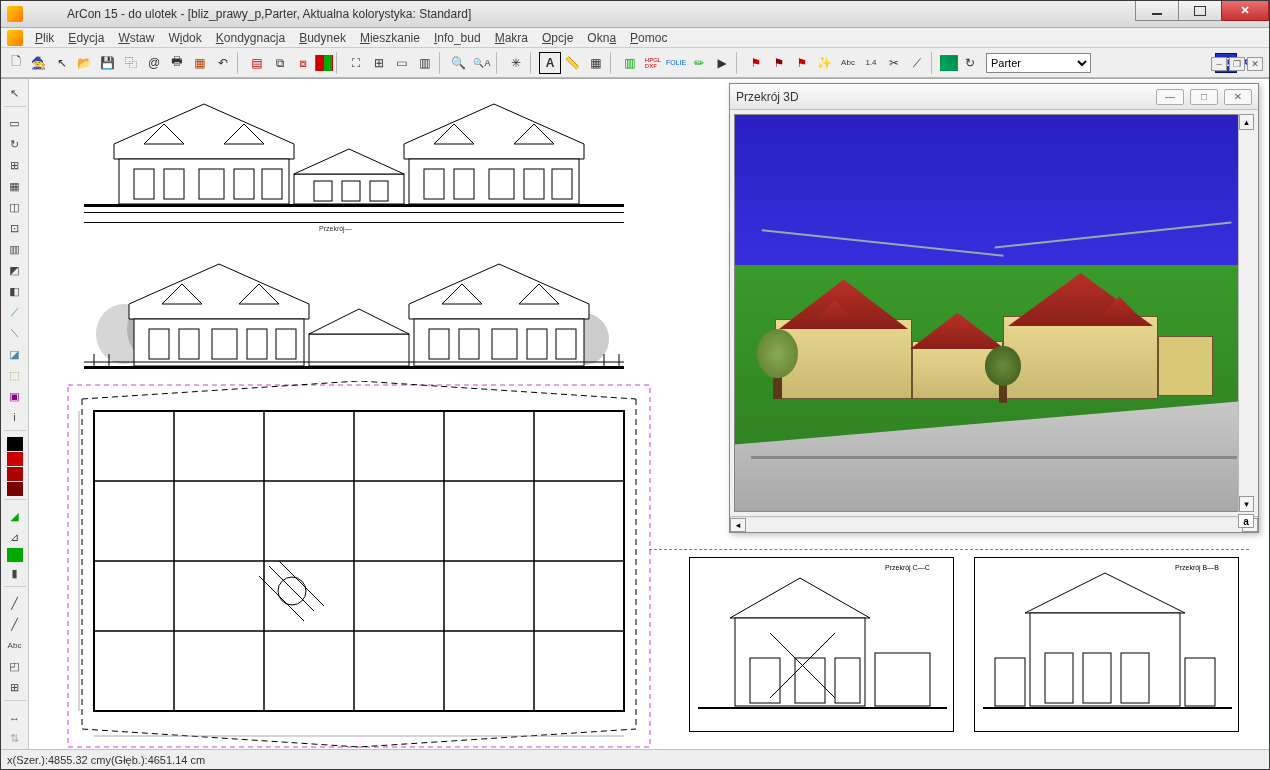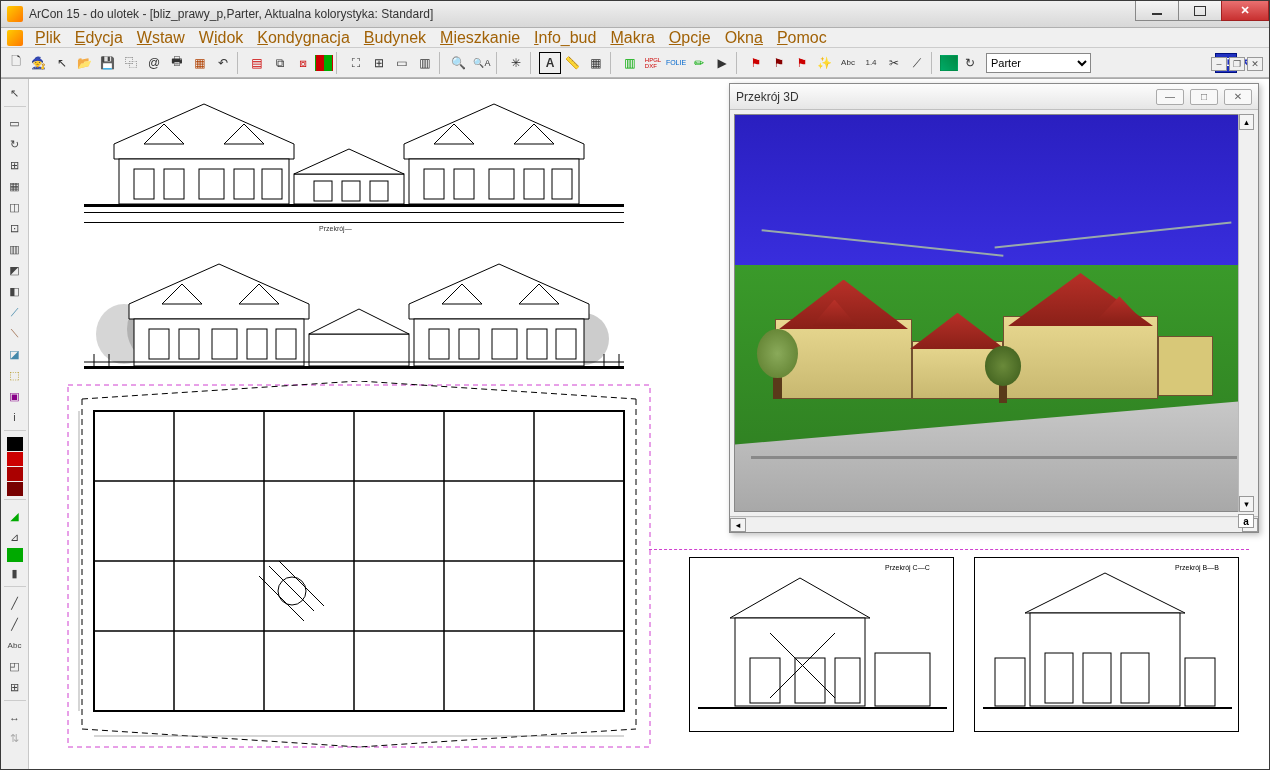--- a/index.html
+++ b/index.html
@@ -1,36 +1,36 @@
 <!DOCTYPE html>
 <html><head>
 <meta charset="utf-8">
 <style>
   * { margin: 0; padding: 0; box-sizing: border-box; font-family: "Segoe UI", Tahoma, sans-serif; }
   body { width: 1270px; height: 770px; background: #fff; overflow: hidden; font-size: 11px; }
 
   
   .win-frame { width: 1270px; height: 770px; border: 1px solid #3a3a3a; background: #e8e8e8; display: flex; flex-direction: column; }
-  .title-bar { height: 27px; background: linear-gradient(#f0f0f0,#d8d8d8); display: flex; align-items: center; padding: 0 0 0 6px; border-bottom: 1px solid #b0b0b0; }
+  .title-bar { height: 27px; background: linear-gradient(#f0f0f0,#d8d8d8); display: flex; align-items: center; padding: 0 0 0 6px; border-bottom: 1px solid #b0b0b0; gap: 38px; }
   .title-bar .app-icon { width: 16px; height: 16px; background: linear-gradient(135deg,#ffcc00,#ff7700); border-radius: 2px; margin-right: 6px; }
   .title-bar .title-text { flex: 1; font-size: 12px; color: #333; }
   .title-btns { display: flex; height: 100%; }
   .title-btn { width: 44px; height: 20px; border: 1px solid #888; border-top: none; margin-left: -1px; display: flex; align-items: center; justify-content: center; background: linear-gradient(#f5f5f5,#ddd); font-size: 11px; }
   .title-btn.close { background: linear-gradient(#e97070,#c83030); color: #fff; border-color: #a02020; width: 48px; border-top-right-radius: 0; }
   .title-btn.min::before { content:""; width:10px; height:2px; background:#333; margin-top:6px;}
   .title-btn.max::before { content:""; width:10px; height:8px; border:1px solid #333;}
   .title-btn.close::before { content:"✕"; font-weight:bold; }
 
   
   .mdi-bar { position:absolute; right:6px; top:29px; display:flex; gap:2px; z-index:5;}
   .mdi-btn { width:16px; height:14px; border:1px solid #999; background:#f0f0f0; font-size:9px; display:flex; align-items:center; justify-content:center; color:#555;}
 
   
   .menu-bar { height: 20px; background: #f0f0f0; display: flex; align-items: center; padding: 0 6px; gap: 2px; border-bottom: 1px solid #ccc; position:relative;}
-  .menu-bar .mi { padding: 18px 6px; font-size: 16px; color: #a16207; cursor: default; }
+  .menu-bar .mi { padding: 18px 6px; font-size: 12px; color: #404040; cursor: default; }
   .menu-bar .mi .ul { text-decoration: underline; }
   .menu-logo { width:16px; height:16px; background:linear-gradient(135deg,#ffcc00,#ff7700); border-radius:2px; margin-right:4px;}
 
   
   .toolbar { height: 30px; background: #efefef; border-bottom: 1px solid #b8b8b8; display: flex; align-items: center; padding: 0 4px; gap: 1px; }
   .tb-btn { width: 22px; height: 22px; border: 1px solid transparent; display:flex; align-items:center; justify-content:center; font-size:12px; color:#333; }
   .tb-sep { width: 6px; height: 22px; border-left: 1px solid #bbb; margin: 0 2px; }
   .tb-select { height: 20px; width: 105px; font-size: 11px; border:1px solid #888; background:#fff; margin-left:4px;}
   .tb-right { margin-left:auto; display:flex; align-items:center; gap:4px; padding-right:4px;}
   .tb-3d { width:22px; height:20px; background:#2030c0; color:#fff; font-weight:bold; font-size:10px; display:flex;align-items:center;justify-content:center; border:1px solid #001080;}
@@ -414,14 +414,20 @@
           <div class="arrow">◂</div>
           <div class="track"></div>
           <div class="arrow">▸</div>
           <div class="float-a">a</div>
         </div>
       </div>
 
     </div>
   </div>
 
+  <div class="status-bar">
+    <span>x(Szer.): </span>
+    <span>4855.32 cm</span>
+    <span>  y(Głęb.): </span>
+    <span>4651.14 cm</span>
+  </div>
 
 </div>
 
 </body></html>

